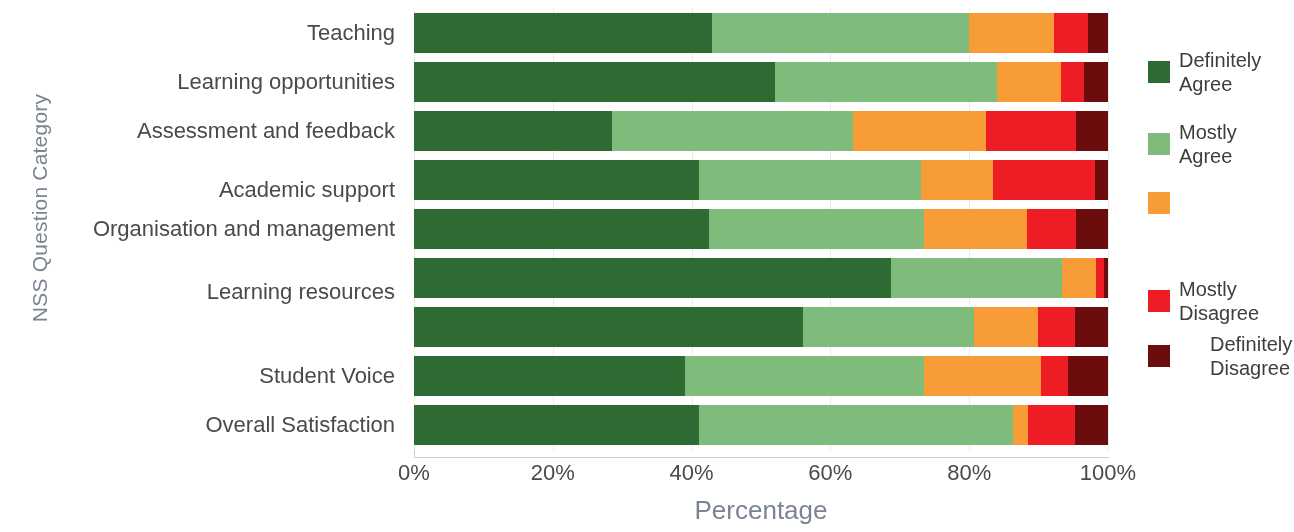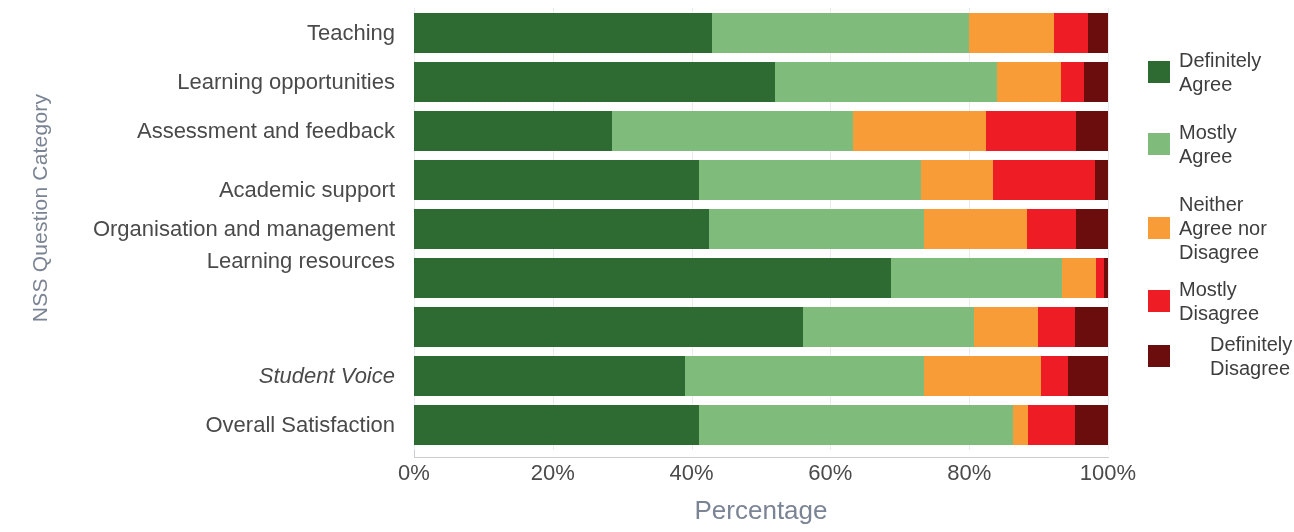--- a/index.html
+++ b/index.html
@@ -162,22 +162,22 @@
 <div id="chart-root">
 
   <div id="y-axis-title">NSS Question Category</div>
 
   <div id="category-labels">
       <div class="cat-label" style="top: 4.55556px;">Teaching</div>
       <div class="cat-label" style="top: 53.6667px;">Learning opportunities</div>
       <div class="cat-label" style="top: 102.778px;">Assessment and feedback</div>
       <div class="cat-label" style="top: 162px;">Academic support</div>
       <div class="cat-label" style="top: 201px; margin-left: 12px;">Organisation and management</div>
-      <div class="cat-label" style="top: 233px; text-align: center;">Learning resources</div>
-      <div class="cat-label" style="top: 348.333px; font-style: italic;">Student Voice</div>
+      <div class="cat-label" style="top: 264px; text-align: center;">Learning resources</div>
+      <div class="cat-label" style="top: 348.333px;">Student Voice</div>
       <div class="cat-label" style="top: 397.444px;">Overall Satisfaction</div>
     </div>
 
   <div id="y-axis-line"></div>
   <div id="x-axis-line"></div>
 
   <div id="plot-area">
     <div id="gridlines">
         <div class="gridline" style="left: 0px;"></div>
         <div class="gridline" style="left: 138.8px;"></div>
@@ -265,21 +265,20 @@
       <div class="legend-item" style="top: 0px;">
         <span class="legend-swatch" style="background: rgb(46, 107, 51);"></span>
         <span class="legend-label">Definitely Agree</span>
       </div>
       <div class="legend-item" style="top: 72px;">
         <span class="legend-swatch" style="background: rgb(127, 187, 122);"></span>
         <span class="legend-label">Mostly Agree</span>
       </div>
       <div class="legend-item" style="top: 144px;">
         <span class="legend-swatch" style="background: rgb(247, 156, 54);"></span>
-        <span class="legend-label">Neither Agree nor Disagree</span>
       </div>
       <div class="legend-item" style="top: 229px;">
         <span class="legend-swatch" style="background: rgb(238, 28, 36);"></span>
         <span class="legend-label">Mostly Disagree</span>
       </div>
       <div class="legend-item" style="top: 284px; gap: 31px;">
         <span class="legend-swatch" style="background: rgb(107, 13, 13);"></span>
         <span class="legend-label">Definitely Disagree</span>
       </div>
     </div>

